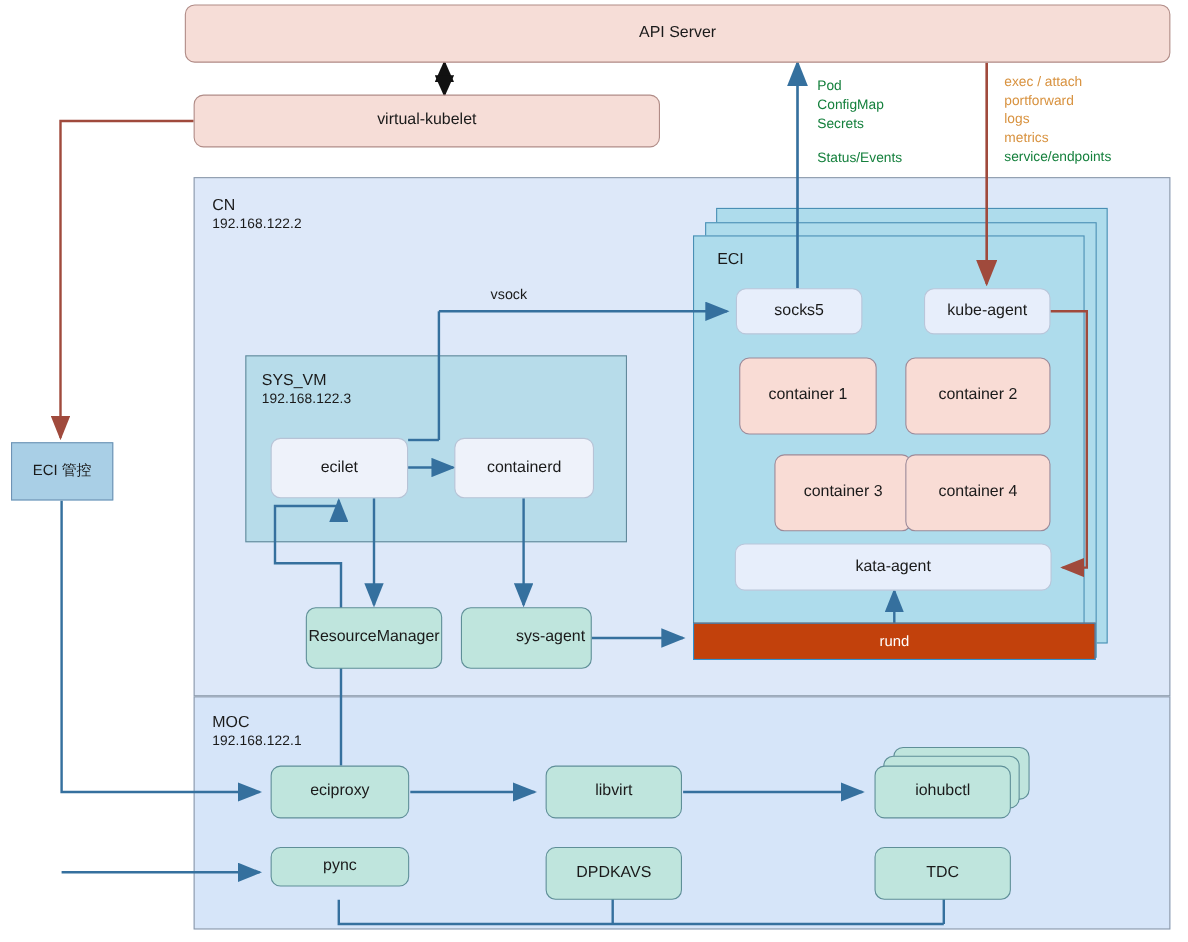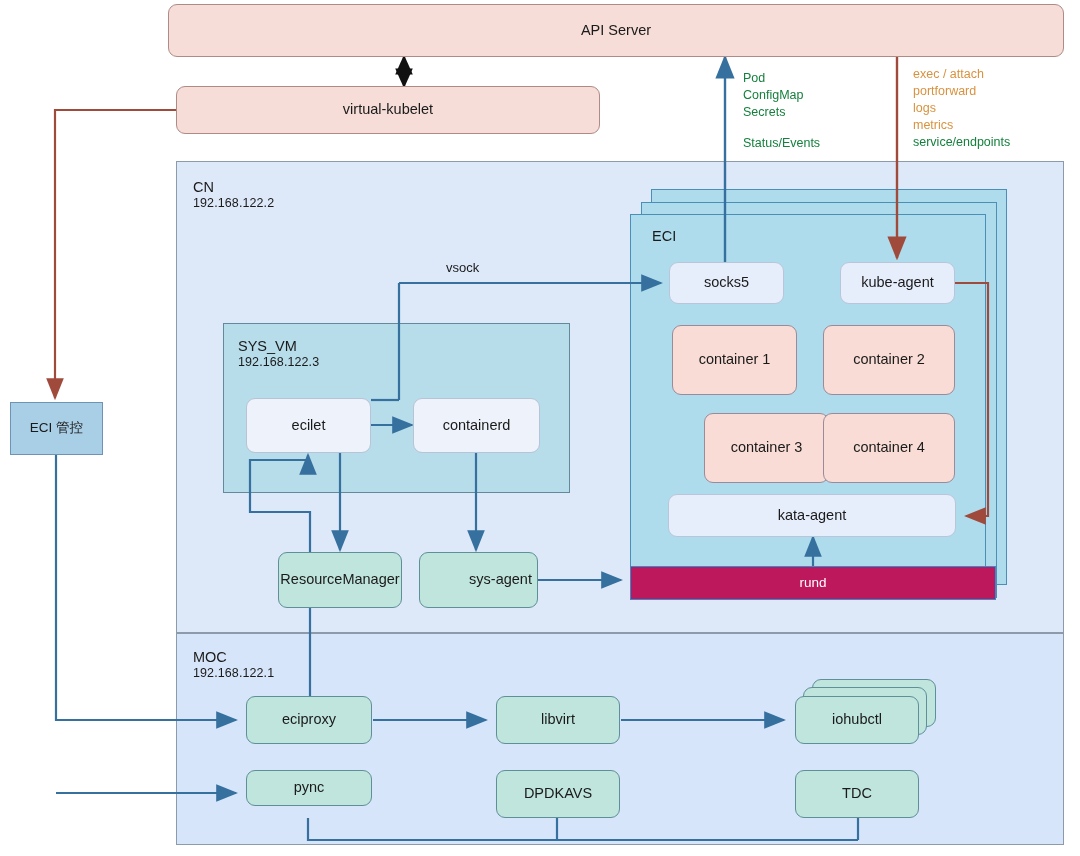--- a/index.html
+++ b/index.html
@@ -79,21 +79,21 @@
     background: #bfe5dd;
     border: 1px solid #5f8f98;
     border-radius: 9px;
   }
   .steelbox {
     background: #a9cfe6;
     border: 1px solid #6e93b5;
     border-radius: 0;
   }
   .rund {
-    background: #be185d;
+    background: #c2410c;
     border: 1px solid #2e8fd0;
     color: #ffffff;
     border-radius: 0;
   }
   .cn-zone {
     background: #dde8f9;
     border: 1px solid #8d9aab;
   }
   .moc-zone {
     background: #d6e5f9;

